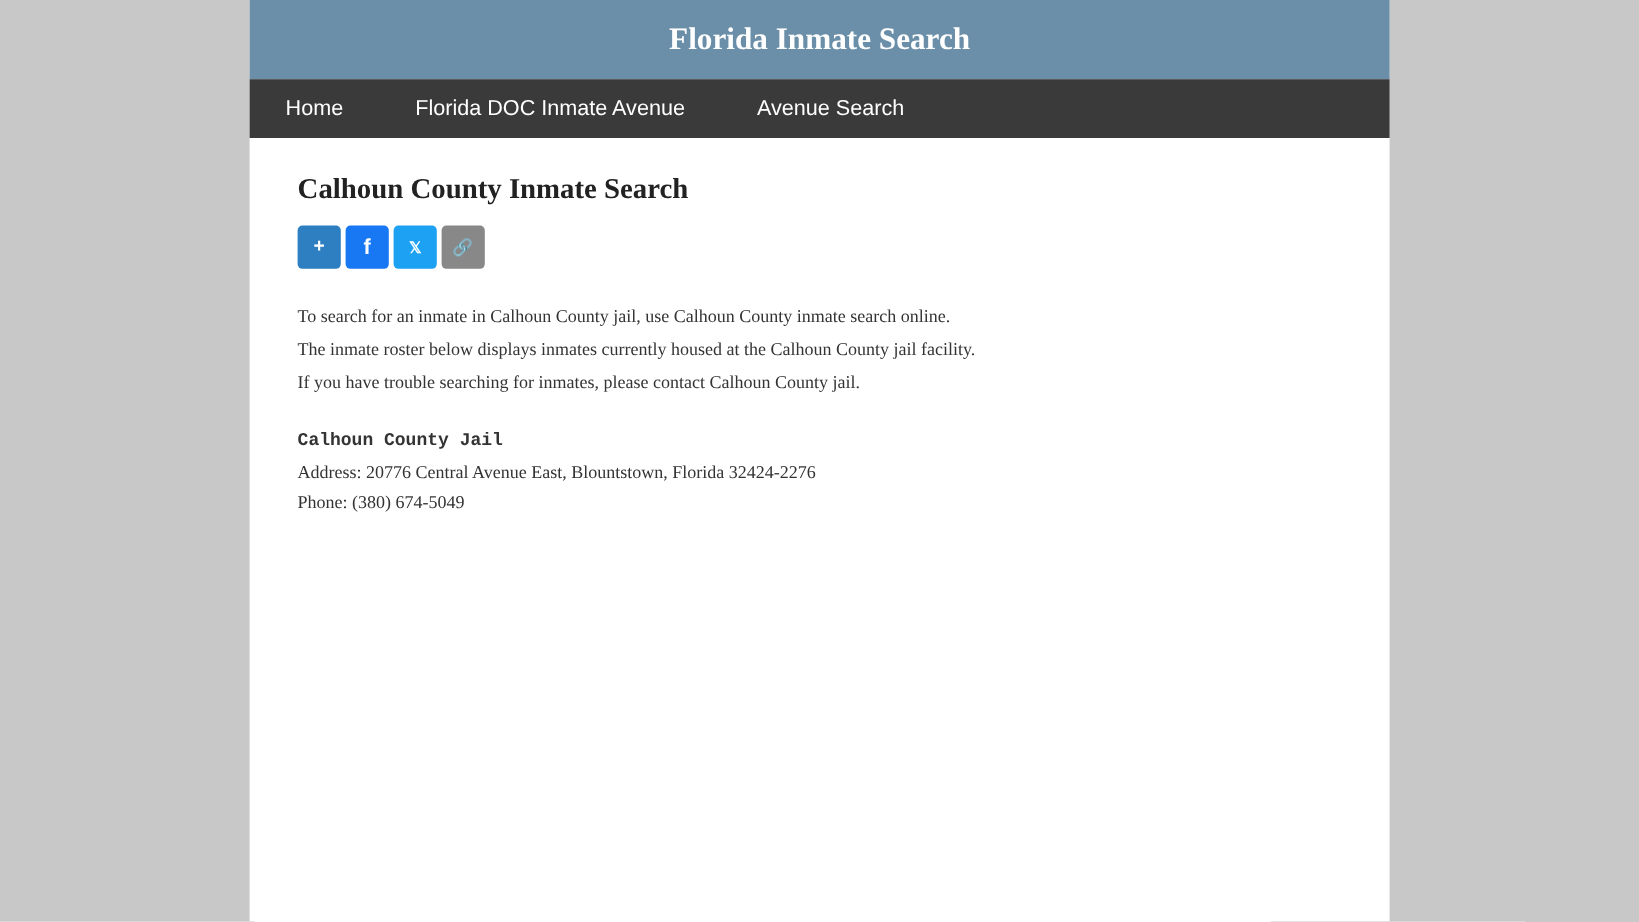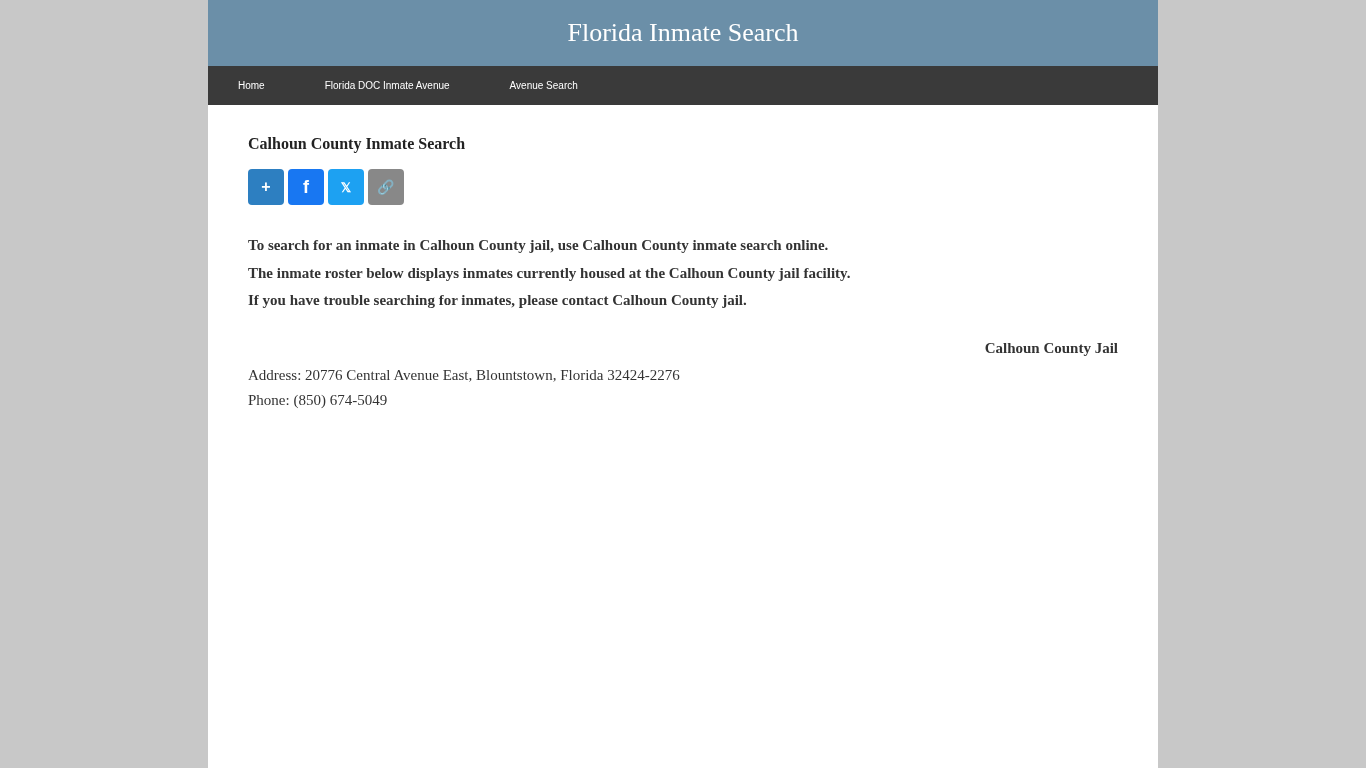--- a/index.html
+++ b/index.html
@@ -36,51 +36,51 @@
     
     #site-header {
       background-color: #6b8fa8;
       padding: 18px 20px;
       text-align: center;
     }
 
     #site-title {
       color: #ffffff;
       font-size: 26px;
-      font-weight: normal;
+      font-weight: bold;
       font-family: Georgia, serif;
     }
 
     
     #site-nav {
       background-color: #3a3a3a;
       display: flex;
       flex-direction: row;
       align-items: center;
     }
 
     .nav-item {
       color: #ffffff;
       padding: 14px 30px;
-      font-size: 10px;
+      font-size: 18px;
       font-family: Arial, sans-serif;
       cursor: pointer;
       text-decoration: none;
       display: block;
       white-space: nowrap;
     }
 
     
     #main-content {
       padding: 30px 40px;
       flex: 1;
     }
 
     #page-heading {
-      font-size: 16px;
+      font-size: 24px;
       font-weight: bold;
       font-family: Georgia, serif;
       margin-bottom: 16px;
       color: #222;
     }
 
     
     #social-buttons {
       display: flex;
       flex-direction: row;
@@ -120,30 +120,28 @@
     }
 
     
     #description-block {
       margin-bottom: 26px;
       line-height: 1.7;
     }
 
     #description-block p {
       margin-bottom: 2px;
-      font-weight: bold;
     }
 
     
     #jail-info h3 {
       font-size: 15px;
       font-weight: bold;
-      font-family: Liberation Serif, serif;
+      font-family: Liberation Mono, monospace;
       margin-bottom: 6px;
-      text-align: right;
     }
 
     #jail-info p {
       line-height: 1.7;
       font-family: Georgia, serif;
     }
   </style>
 </head>
 <body>
 
@@ -181,18 +179,18 @@
 
       <div id="description-block">
         <p>To search for an inmate in Calhoun County jail, use Calhoun County inmate search online.</p>
         <p>The inmate roster below displays inmates currently housed at the Calhoun County jail facility.</p>
         <p>If you have trouble searching for inmates, please contact Calhoun County jail.</p>
       </div>
 
       <div id="jail-info">
         <h3>Calhoun County Jail</h3>
         <p><span>Address: </span><span>20776 Central Avenue East, Blountstown, Florida 32424-2276</span></p>
-        <p><span>Phone: </span><span>(850) 674-5049</span></p>
+        <p><span>Phone: </span><span>(380) 674-5049</span></p>
       </div>
 
     </div>
   </div>
 </div>
 
 </body></html>

